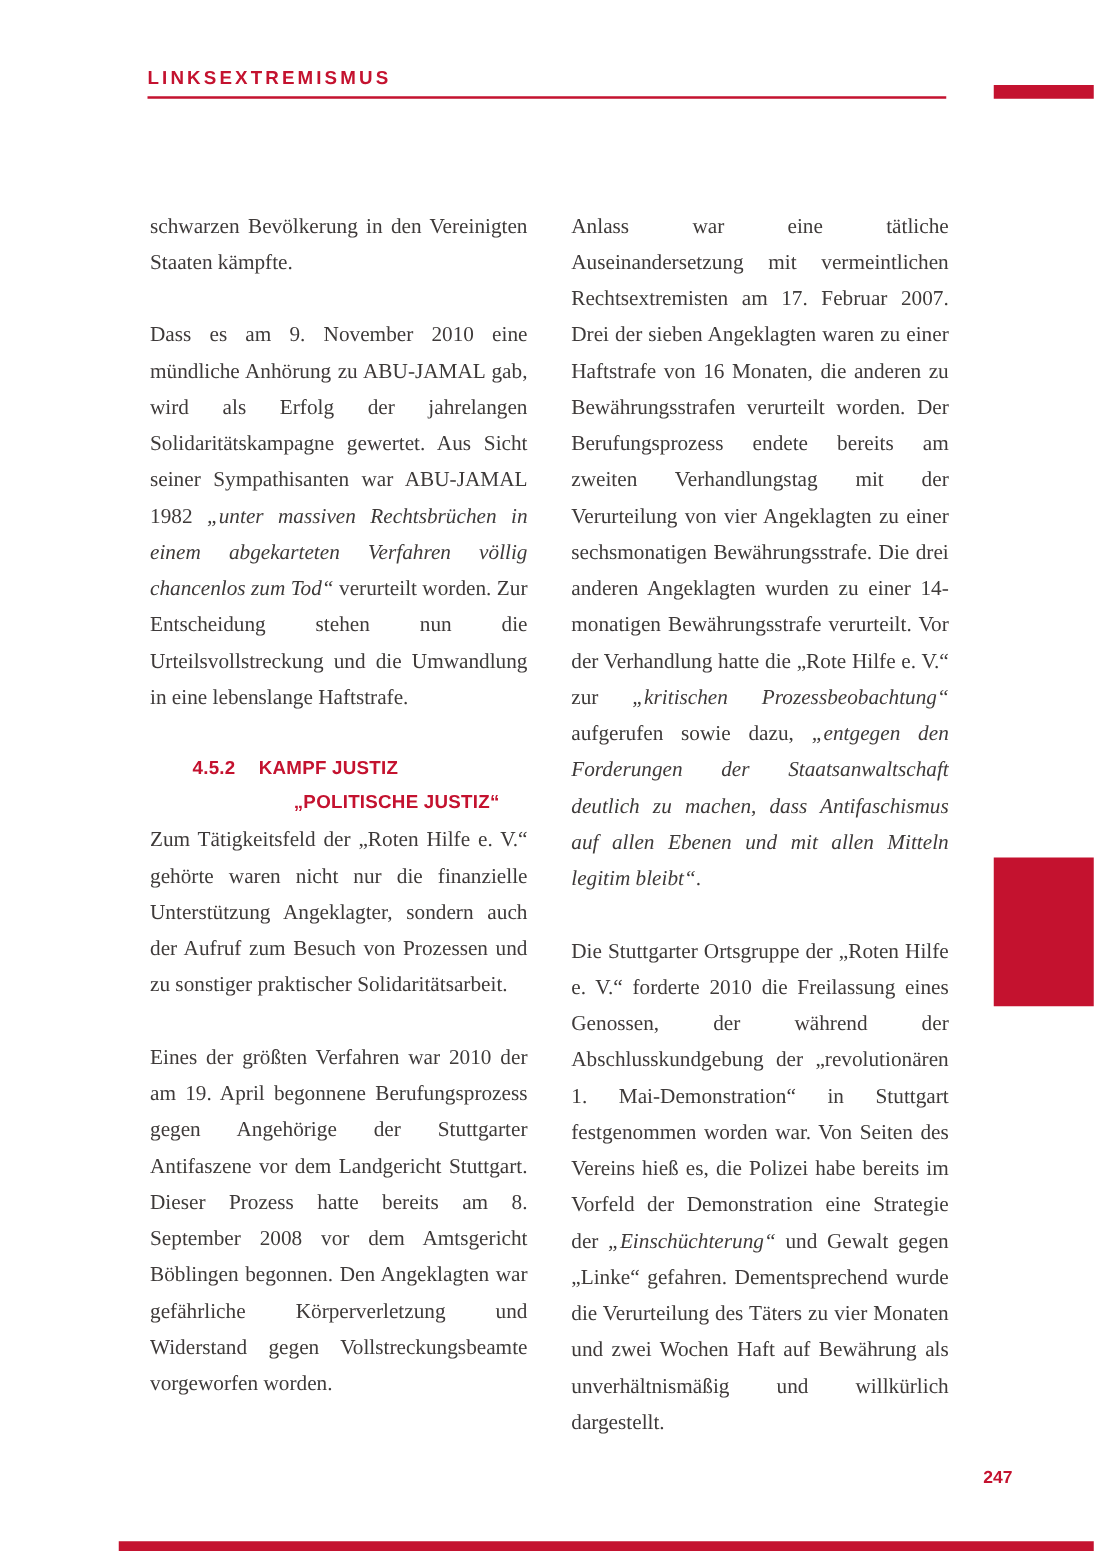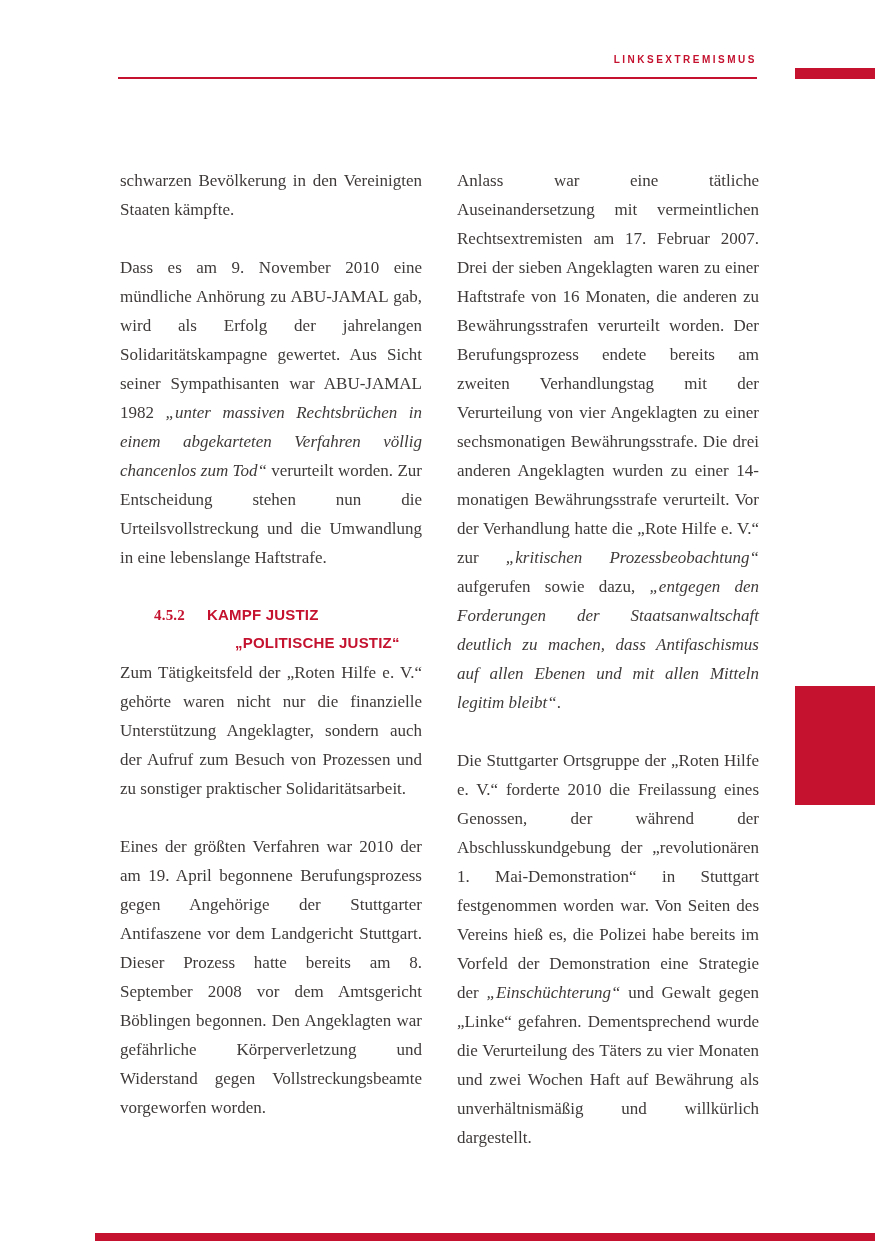--- a/index.html
+++ b/index.html
@@ -12,23 +12,23 @@
   body{
     width:875px;height:1241px;position:relative;overflow:hidden;
     background:var(--page-bg);
     font-family:"Liberation Serif","DejaVu Serif",serif;
   }
   .page{position:absolute;inset:0;}
 
   
   .running-head{
     position:absolute;top:54px;left:118px;width:639px;
-    text-align:right;
+    text-align:left;
     font-family:"Liberation Sans","DejaVu Sans",sans-serif;
-    font-weight:bold;font-size:10px;letter-spacing:2.5px;
+    font-weight:bold;font-size:15px;letter-spacing:2.5px;
     color:var(--accent);
   }
   .head-rule{
     position:absolute;top:77px;left:118px;width:639px;height:1.5px;
     background:var(--accent);
   }
   .head-bar{
     position:absolute;top:68px;left:795px;right:0;height:11px;
     background:var(--accent);
   }
@@ -51,21 +51,21 @@
 
   
   .section-heading{
     font-family:"Liberation Sans","DejaVu Sans",sans-serif;
     font-weight:bold;font-size:15px;line-height:27px;
     letter-spacing:0.2px;
     color:var(--accent);
     text-align:left;
     margin:29px 0 2px 34px;
   }
-  .heading-number{display:inline-block;width:53px;font-family:Liberation Serif, serif;}
+  .heading-number{display:inline-block;width:53px;}
   .heading-line-2{margin-left:81px;}
 
   
   .side-tab{
     position:absolute;top:686px;left:795px;right:0;height:119px;
     background:var(--accent);
   }
 
   
   .page-number{
@@ -103,15 +103,16 @@
         <p class="para"><span class="run">Eines der größten Verfahren war 2010 der am 19. April begonnene Berufungsprozess gegen Angehörige der Stuttgarter Antifaszene vor dem Landgericht Stuttgart. Dieser Prozess hatte bereits am 8. September 2008 vor dem Amtsgericht Böblingen begonnen. Den Angeklagten war gefährliche Körperverletzung und Widerstand gegen Vollstreckungsbeamte vorgeworfen worden.</span></p>
       </div>
     <div class="col">
         <p class="para"><span class="run">Anlass war eine tätliche Auseinandersetzung mit vermeintlichen Rechtsextremisten am 17. Februar 2007. Drei der sieben Angeklagten waren zu einer Haftstrafe von 16 Monaten, die anderen zu Bewährungsstrafen verurteilt worden. Der Berufungsprozess endete bereits am zweiten Verhandlungstag mit der Verurteilung von vier Angeklagten zu einer sechsmonatigen Bewährungsstrafe. Die drei anderen Angeklagten wurden zu einer 14-monatigen Bewährungsstrafe verurteilt. Vor der Verhandlung hatte die „Rote Hilfe e. V.“ zur </span><span class="run italic">„kritischen Prozessbeobachtung“</span><span class="run"> aufgerufen sowie dazu, </span><span class="run italic">„entgegen den Forderungen der Staatsanwaltschaft deutlich zu machen, dass Antifaschismus auf allen Ebenen und mit allen Mitteln legitim bleibt“</span><span class="run">.</span></p>
         <p class="para"><span class="run">Die Stuttgarter Ortsgruppe der „Roten Hilfe e. V.“ forderte 2010 die Freilassung eines Genossen, der während der Abschlusskundgebung der „revolutionären 1. Mai-Demonstration“ in Stuttgart festgenommen worden war. Von Seiten des Vereins hieß es, die Polizei habe bereits im Vorfeld der Demonstration eine Strategie der </span><span class="run italic">„Einschüchterung“</span><span class="run"> und Gewalt gegen „Linke“ gefahren. Dementsprechend wurde die Verurteilung des Täters zu vier Monaten und zwei Wochen Haft auf Bewährung als unverhältnismäßig und willkürlich dargestellt.</span></p>
       </div>
   </div>
 
   <div class="side-tab"></div>
 
+  <div class="page-number">247</div>
   <div class="bottom-bar"></div>
 
 </div>
 
 </body></html>

